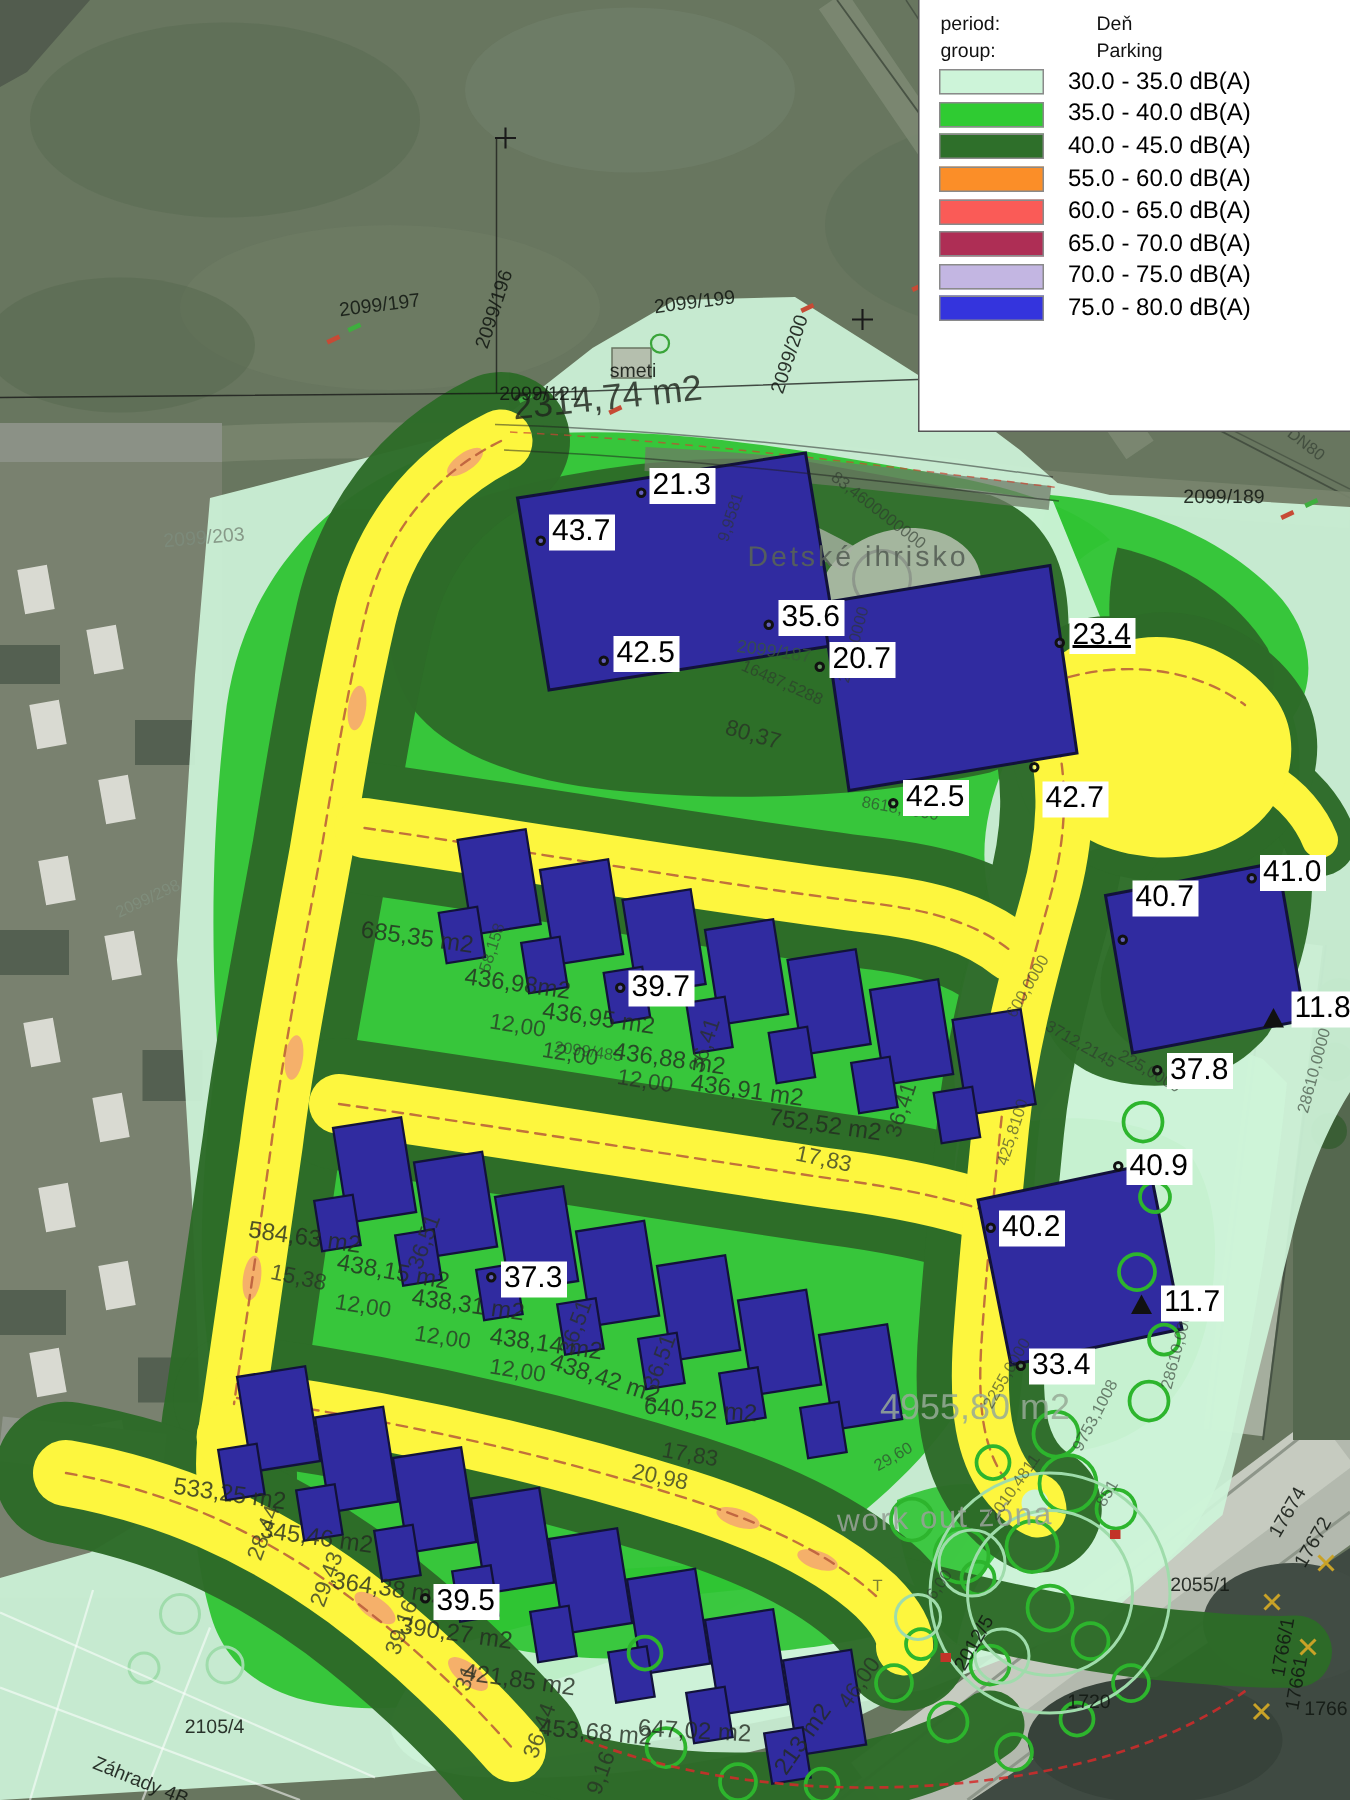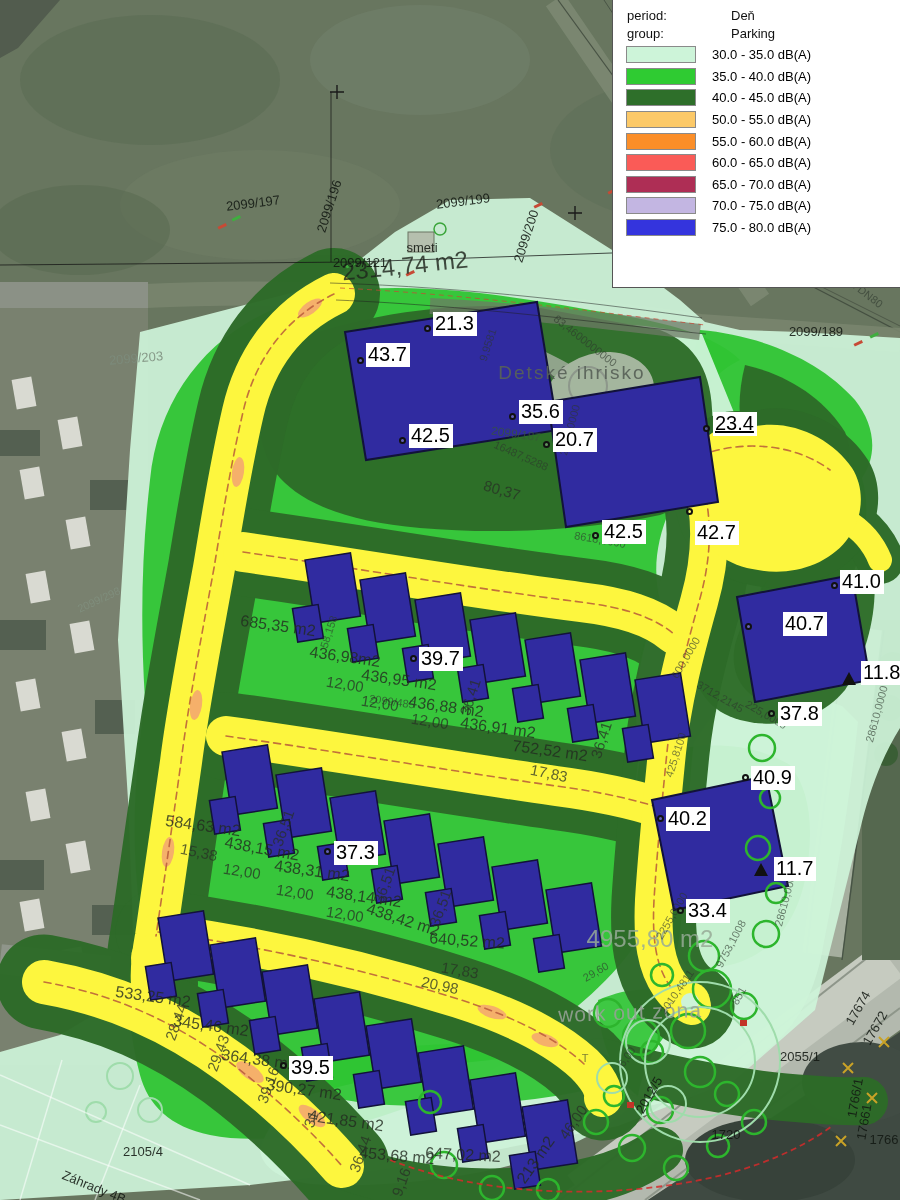--- a/index.html
+++ b/index.html
@@ -28,21 +28,21 @@
         border-right:7px solid transparent;border-bottom:13px solid #111;}
   
   #legend{position:absolute;left:612px;top:0;width:288px;height:288px;background:#fff;
           border-left:1px solid #555;border-bottom:1px solid #555;box-sizing:border-box;}
   #legend .hdr{position:absolute;top:8px;left:14px;font-size:13px;color:#111;}
   #legend .hdr .row{display:flex;margin-bottom:3px;}
   #legend .hdr .k{width:104px;}
   #legend .rows{position:absolute;top:44px;left:13px;}
   #legend .entry{display:flex;align-items:center;height:21.6px;}
   #legend .sw{width:70px;height:17px;border:1px solid #8a8a8a;box-sizing:border-box;margin-right:16px;}
-  #legend .tx{font-size:13px;color:#000;}
+  #legend .tx{font-size:16px;color:#000;}
   .house{fill:#302ba0;stroke:#12123a;stroke-width:1.5;}
   .blk{fill:#302ba0;stroke:#12123a;stroke-width:2;}
 </style>
 </head>
 <body>
 
 <div id="stage">
 
   <svg id="basemap" width="900" height="1200" viewBox="0 0 900 1200">
 
@@ -457,21 +457,21 @@
       <div class="meas" style="left: 553px; top: 428px;">20.7</div>
       <div class="mk-c" style="left: 543px; top: 441px;"></div>
       <div class="meas" style="left: 713px; top: 412px; text-decoration: underline;">23.4</div>
       <div class="mk-c" style="left: 703px; top: 425px;"></div>
       <div class="meas" style="left: 695px; top: 521px;">42.7</div>
       <div class="mk-c" style="left: 686px; top: 508px;"></div>
       <div class="meas" style="left: 602px; top: 520px;">42.5</div>
       <div class="mk-c" style="left: 592px; top: 532px;"></div>
       <div class="meas" style="left: 840px; top: 570px;">41.0</div>
       <div class="mk-c" style="left: 831px; top: 582px;"></div>
-      <div class="meas" style="left: 755px; top: 612px; margin-left: 28px;">40.7</div>
+      <div class="meas" style="left: 755px; top: 587px;">40.7</div>
       <div class="mk-c" style="left: 745px; top: 623px;"></div>
       <div class="meas" style="left: 861px; top: 661px;">11.8</div>
       <div class="mk-t" style="left: 842px; top: 672px;"></div>
       <div class="meas" style="left: 778px; top: 702px;">37.8</div>
       <div class="mk-c" style="left: 768px; top: 710px;"></div>
       <div class="meas" style="left: 751px; top: 766px;">40.9</div>
       <div class="mk-c" style="left: 742px; top: 774px;"></div>
       <div class="meas" style="left: 666px; top: 807px;">40.2</div>
       <div class="mk-c" style="left: 657px; top: 815px;"></div>
       <div class="meas" style="left: 774px; top: 857px;">11.7</div>
@@ -504,24 +504,20 @@
         </div>
         <div class="entry">
           <span class="sw" style="background: rgb(47, 203, 50);"></span>
           <span class="tx">35.0 - 40.0 dB(A)</span>
         </div>
         <div class="entry">
           <span class="sw" style="background: rgb(46, 111, 42);"></span>
           <span class="tx">40.0 - 45.0 dB(A)</span>
         </div>
         <div class="entry">
-          <span class="sw" style="background: rgb(252, 201, 104);"></span>
-          <span class="tx">50.0 - 55.0 dB(A)</span>
-        </div>
-        <div class="entry">
           <span class="sw" style="background: rgb(251, 142, 40);"></span>
           <span class="tx">55.0 - 60.0 dB(A)</span>
         </div>
         <div class="entry">
           <span class="sw" style="background: rgb(250, 91, 87);"></span>
           <span class="tx">60.0 - 65.0 dB(A)</span>
         </div>
         <div class="entry">
           <span class="sw" style="background: rgb(174, 46, 85);"></span>
           <span class="tx">65.0 - 70.0 dB(A)</span>

